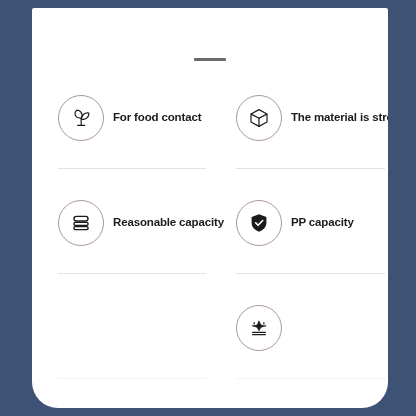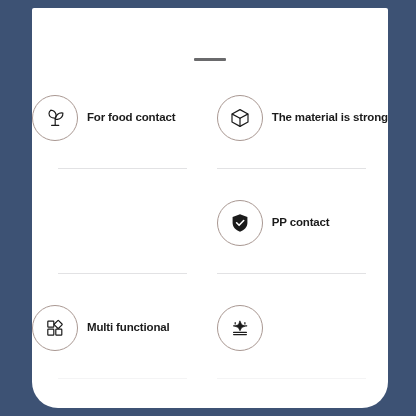--- a/index.html
+++ b/index.html
@@ -46,20 +46,21 @@
     position: absolute;
     left: 0;
     top: 78px;
     width: 356px;
     display: grid;
     grid-template-columns: 1fr 1fr;
     grid-template-rows: repeat(3, 105px);
   }
   .feature-cell {
     position: relative;
+    padding-left: 26px;
     display: flex;
     align-items: flex-start;
   }
   .feature-cell.col-right {
     padding-left: 12px;
   }
   .feature-inner {
     display: flex;
     align-items: center;
     gap: 9px;
@@ -137,48 +138,47 @@
               <path d="M5.3 9.1L13 13.2l7.7-4.1"></path>
               <path d="M13 13.2v8.1"></path>
             </svg>
           </span>
           <span class="feature-label">The material is strong</span>
         </div>
         <div class="divider"></div>
       </div>
 
       <div class="feature-cell col-left row-2">
+        <div class="feature-inner">
+          <span class="icon-circle">
+            <svg width="26" height="26" viewBox="0 0 26 26" fill="none" stroke="#1b1b1b" stroke-width="1.4" stroke-linecap="round" stroke-linejoin="round">
+              <rect x="6" y="6.4" width="14" height="4.6" rx="2.3"></rect>
+              <rect x="6" y="12.4" width="14" height="3" rx="1.2"></rect>
+              <rect x="6" y="16.6" width="14" height="3" rx="1.2"></rect>
+            </svg>
+          </span>
+          <span class="feature-label">Reasonable capacity</span>
+        </div>
         <div class="divider"></div>
       </div>
 
       <div class="feature-cell col-right row-2">
         <div class="feature-inner">
           <span class="icon-circle">
             <svg width="26" height="26" viewBox="0 0 26 26" fill="#1b1b1b" stroke="none">
               <path d="M13 4.2l7.4 2.9v5.6c0 4-3 7.5-7.4 9-4.4-1.5-7.4-5-7.4-9V7.1z"></path>
               <path d="M9.6 12.8l2.5 2.5 4.6-4.8" fill="none" stroke="#ffffff" stroke-width="1.6" stroke-linecap="round" stroke-linejoin="round"></path>
             </svg>
           </span>
-          <span class="feature-label">PP contact</span>
+          <span class="feature-label">PP capacity</span>
         </div>
         <div class="divider"></div>
       </div>
 
       <div class="feature-cell col-left row-3">
-        <div class="feature-inner">
-          <span class="icon-circle">
-            <svg width="26" height="26" viewBox="0 0 26 26" fill="none" stroke="#1b1b1b" stroke-width="1.2" stroke-linecap="round" stroke-linejoin="round">
-              <rect x="5.8" y="6.2" width="6" height="6" rx="0.6"></rect>
-              <rect x="5.8" y="14.2" width="6" height="6" rx="0.6"></rect>
-              <rect x="13.8" y="14.2" width="6" height="6" rx="0.6"></rect>
-              <rect x="13.2" y="6.4" width="6" height="6" rx="0.6" transform="rotate(45 16.2 9.4)"></rect>
-            </svg>
-          </span>
-          <span class="feature-label">Multi functional</span>
-        </div>
         <div class="divider"></div>
       </div>
 
       <div class="feature-cell col-right row-3">
         <div class="feature-inner">
           <span class="icon-circle">
             <svg width="26" height="26" viewBox="0 0 26 26" fill="none" stroke="#1b1b1b" stroke-width="1.2" stroke-linecap="round" stroke-linejoin="round">
               <path d="M13 6.2l1.7 3.6 3.6 1.3-3.6 1.3-1.7 3.3-1.7-3.3-3.6-1.3 3.6-1.3z" fill="#1b1b1b" stroke-width="0.8"></path>
               <path d="M8.2 7.6v1.3M17.9 7.6v1.3M6.6 10.8h1.1M18.6 10.8h1.1"></path>
               <path d="M6.6 17.4h12.8M6.6 19.6h12.8"></path>

